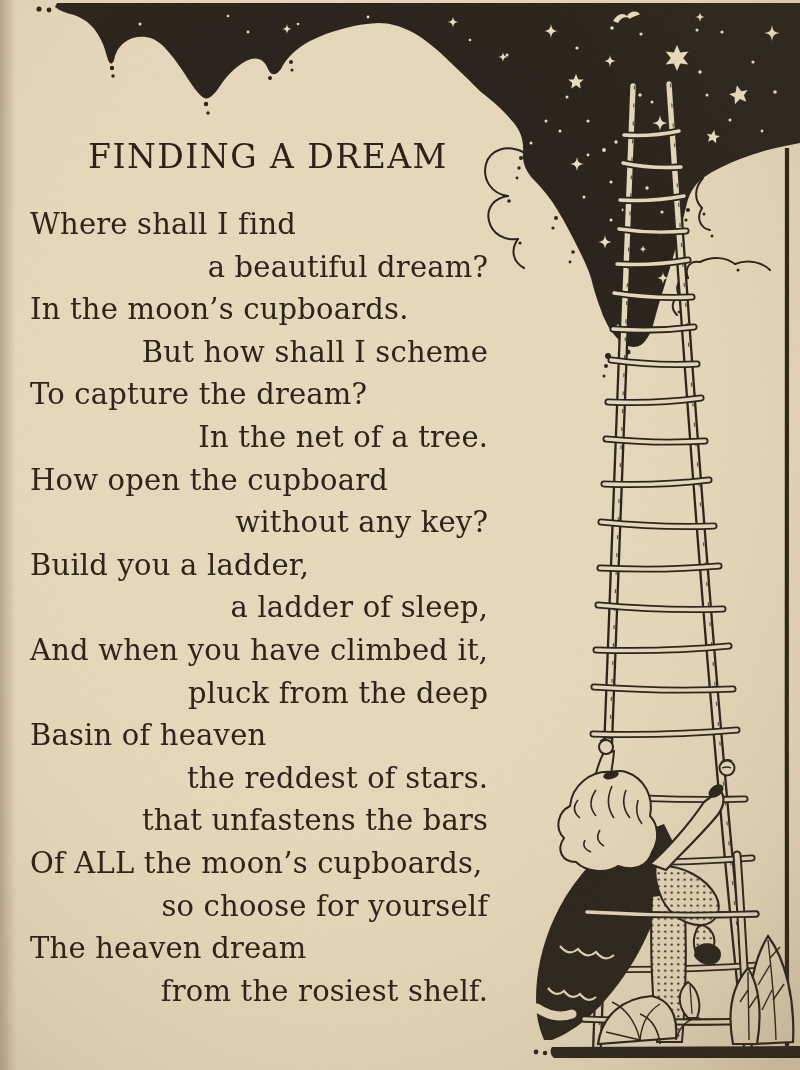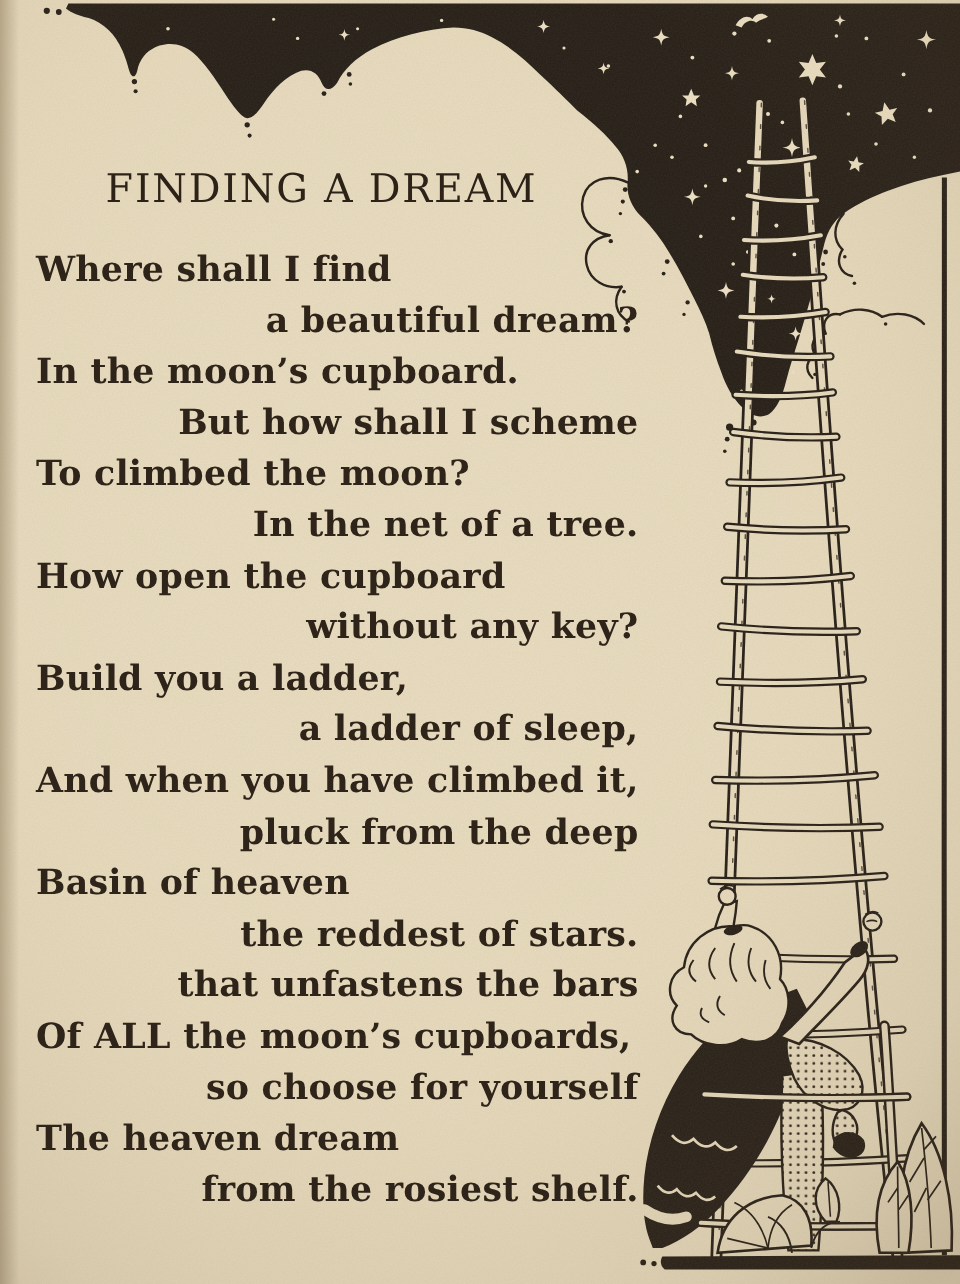--- a/index.html
+++ b/index.html
@@ -1,21 +1,21 @@
 <!DOCTYPE html>
 <html><head>
 <meta charset="utf-8">
 <style>
   html,body{margin:0;padding:0;}
   body{width:800px;height:1070px;overflow:hidden;background:#e9dcc0;}
   .page{position:relative;width:800px;height:1070px;background:#22c55e;font-family:"DejaVu Serif","Liberation Serif",serif;}
   .art{position:absolute;left:0;top:0;z-index:0;}
   .title{position:absolute;left:88px;top:137px;z-index:2;font-size:33px;letter-spacing:1.5px;color:#2c2218;white-space:nowrap;}
   .poem{position:absolute;left:30px;top:203px;z-index:2;font-size:29px;line-height:42.6px;color:#2e2419;}
-  .poem .line{white-space:nowrap;letter-spacing:0.2px;font-weight:bold;}
+  .poem .line{white-space:nowrap;letter-spacing:0.2px;}
   .poem .in{padding-left:85px;text-align:right;}
 </style>
 <title>FINDING A DREAM</title></head>
 <body>
 
 <div class="page">
 
 <svg class="art" width="800" height="1070" viewBox="0 0 800 1070" role="img" aria-label="A child in a dark smock and polka-dot trousers climbs a tall rustic ladder that rises past billowing clouds into a dark night sky full of stars; a tiny bird flies above and leafy plants grow at the foot of the ladder.">
   <defs>
     <pattern id="dotp" width="6.5" height="6.5" patternUnits="userSpaceOnUse">
@@ -270,23 +270,23 @@
   <rect width="16" height="1070" fill="url(#ledge)"></rect>
   <rect width="800" height="1070" fill="url(#vig)"></rect>
   <rect width="800" height="1070" filter="url(#grain)" opacity="0.5"></rect>
 </svg>
 
 <div class="title">FINDING A DREAM</div>
 
 <div class="poem">
   <div class="line">Where shall I find</div>
   <div class="line in">a beautiful dream?</div>
-  <div class="line">In the moon’s cupboard.</div>
+  <div class="line">In the moon’s cupboards.</div>
   <div class="line in">But how shall I scheme</div>
-  <div class="line">To climbed the moon?</div>
+  <div class="line">To capture the dream?</div>
   <div class="line in">In the net of a tree.</div>
   <div class="line">How open the cupboard</div>
   <div class="line in">without any key?</div>
   <div class="line">Build you a ladder,</div>
   <div class="line in">a ladder of sleep,</div>
   <div class="line">And when you have climbed it,</div>
   <div class="line in">pluck from the deep</div>
   <div class="line">Basin of heaven</div>
   <div class="line in">the reddest of stars.</div>
   <div class="line in">that unfastens the bars</div>

